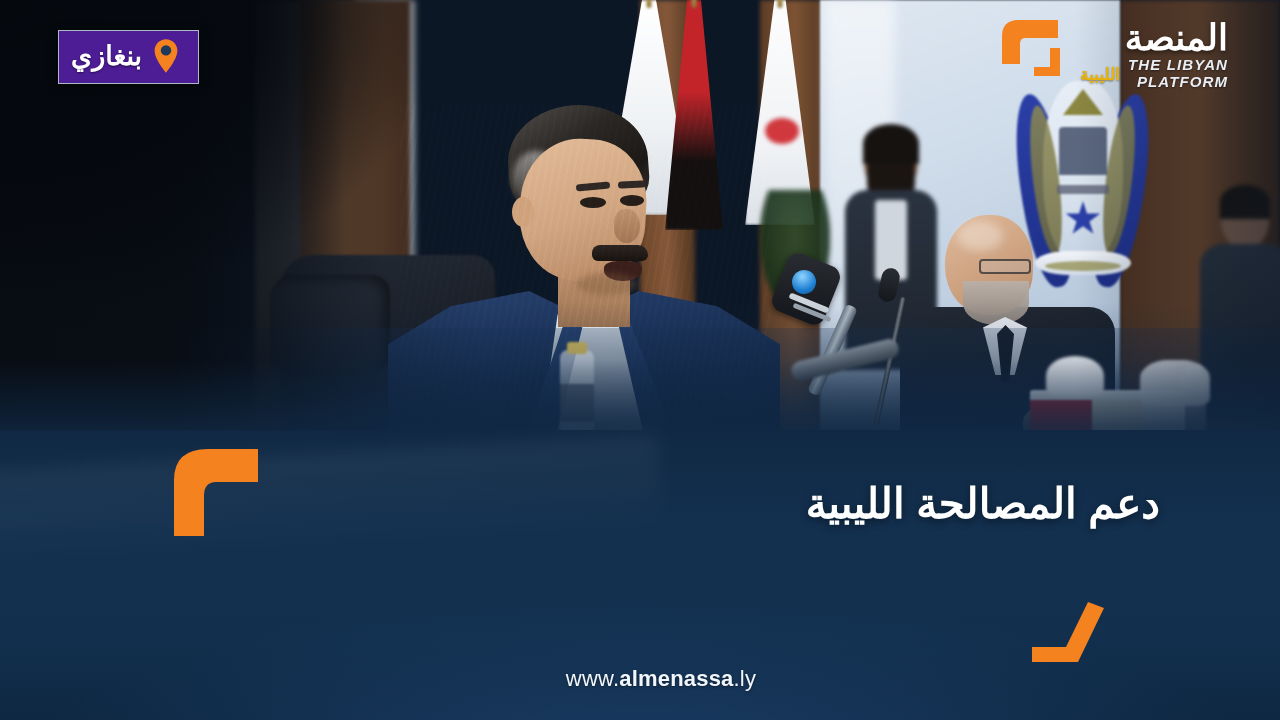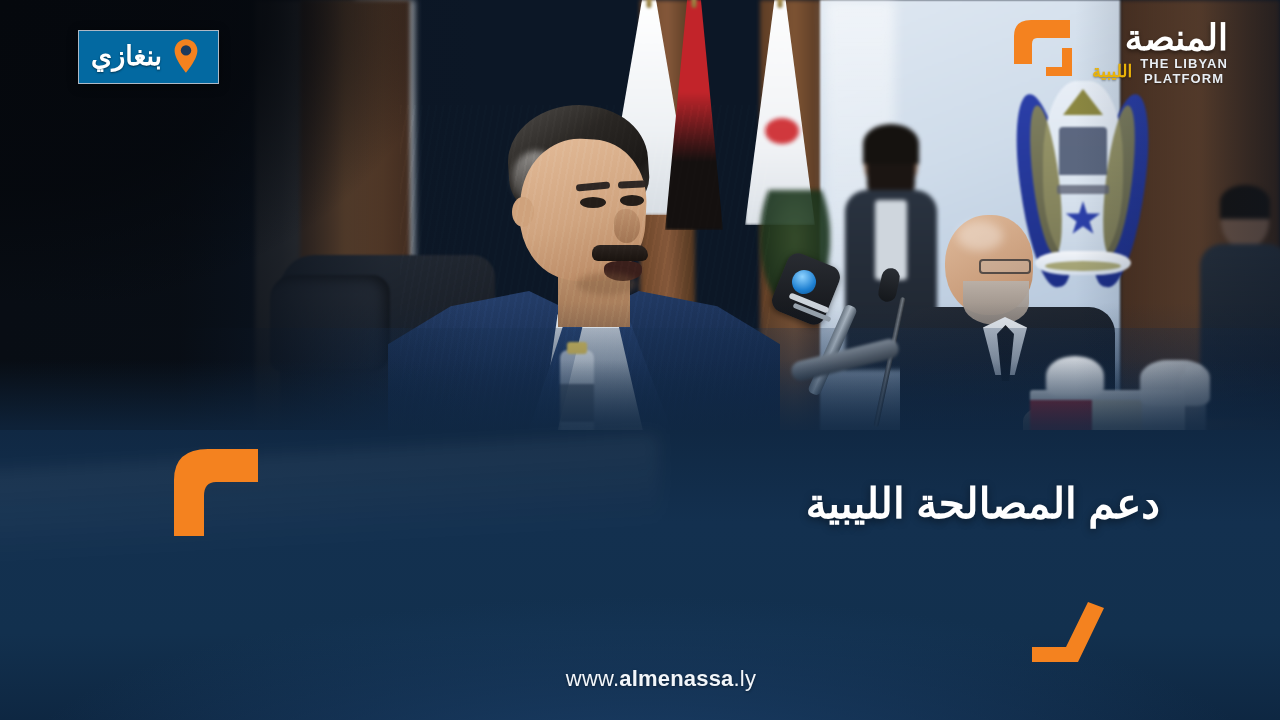--- a/index.html
+++ b/index.html
@@ -398,24 +398,24 @@
   }
   .sheen-diag {
     position:absolute; left:-40px; bottom:176px; width:700px; height:90px;
     background:linear-gradient(180deg, rgba(255,255,255,.055), rgba(255,255,255,0));
     transform:rotate(-3.2deg);
     filter:blur(8px);
   }
 
   
   .loc-badge {
-    position:absolute; left:78px; top:30px;
+    position:absolute; left:58px; top:30px;
     display:flex; align-items:center; gap:10px;
     padding:7px 18px 9px 12px;
-    background:#0369a1;
+    background:#4c1d95;
     border:1.5px solid #aeb9c6;
     box-shadow:0 2px 10px rgba(0,0,0,.45);
   }
   .pin { position:relative; width:28px; height:36px; flex:none; }
   .pin svg { display:block; width:28px; height:36px; }
   .loc-text {
     color:#ffffff; font-size:27px; font-weight:bold;
     letter-spacing:.3px; line-height:1;
     text-shadow:0 1px 2px rgba(0,0,0,.5);
   }
@@ -432,23 +432,24 @@
     text-shadow:0 2px 4px rgba(0,0,0,.45);
   }
   .logo-sub-row {
     display:flex; align-items:center; justify-content:flex-end; gap:8px; margin-top:2px;
   }
   .logo-ar2 {
     color:#eab308; font-size:17px; font-weight:bold; line-height:1;
     text-shadow:0 1px 2px rgba(0,0,0,.4);
   }
   .logo-en {
-    color:#e9eef4; font-size:13px; font-weight:bold; line-height:1.12;
-    letter-spacing:1.1px; text-align:center; direction:ltr;
+    color:#e9eef4; font-size:15px; font-weight:bold; line-height:1.12;
+    letter-spacing:1.1px; text-align:right; direction:ltr;
     text-shadow:0 1px 2px rgba(0,0,0,.45);
+    font-style:italic;
   }
   .logo-mark { position:relative; width:72px; height:68px; flex:none; }
   .logo-mark svg { display:block; }
 
   
   .bracket-tl { position:absolute; left:168px; top:446px; }
   .bracket-br { position:absolute; left:1026px; top:600px; }
 
   
   .headline {

